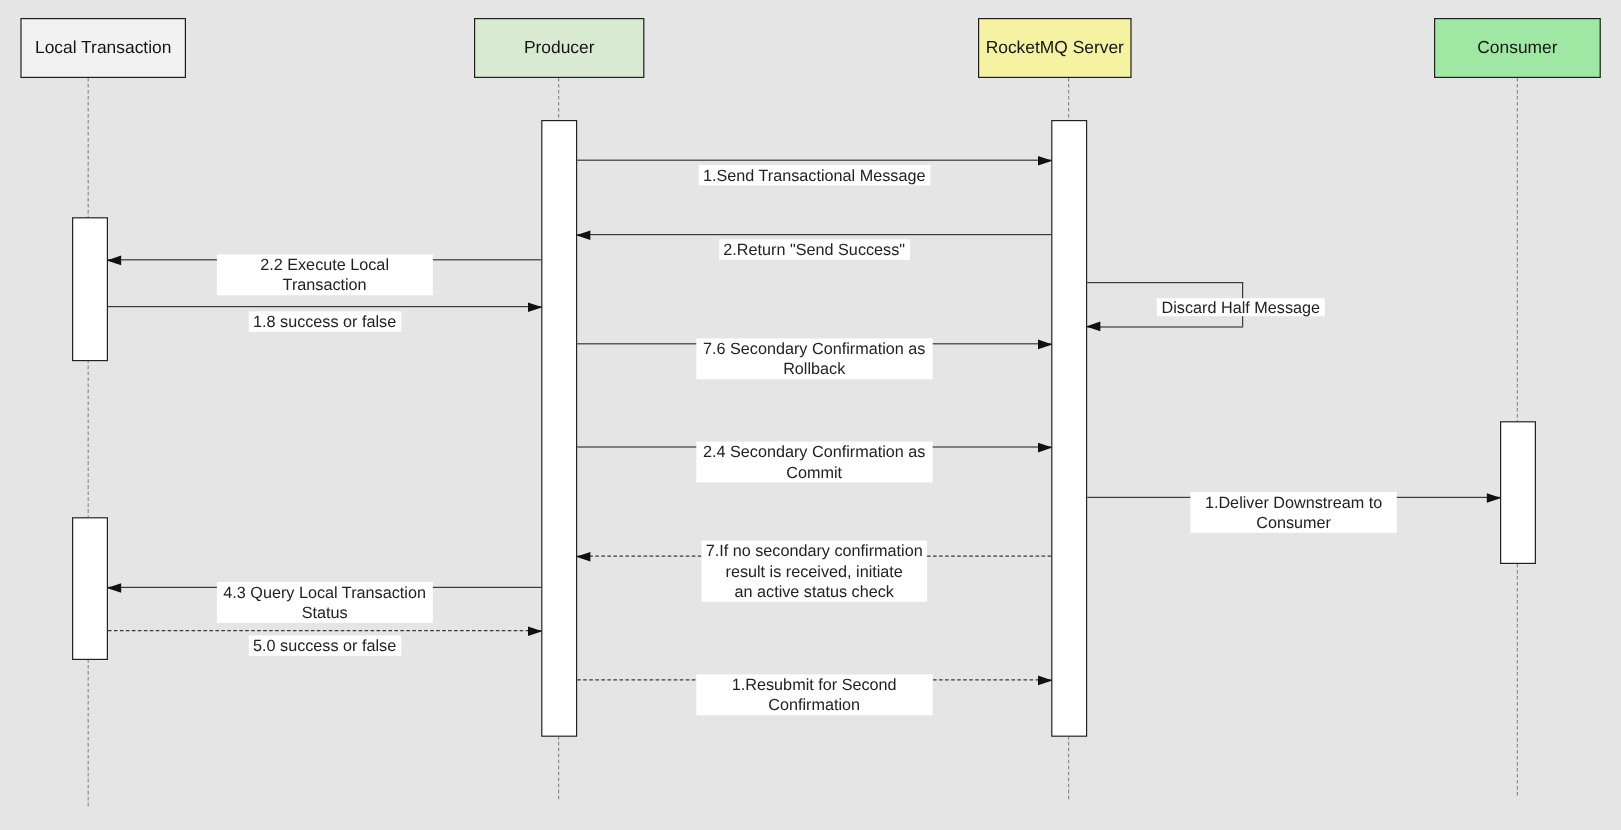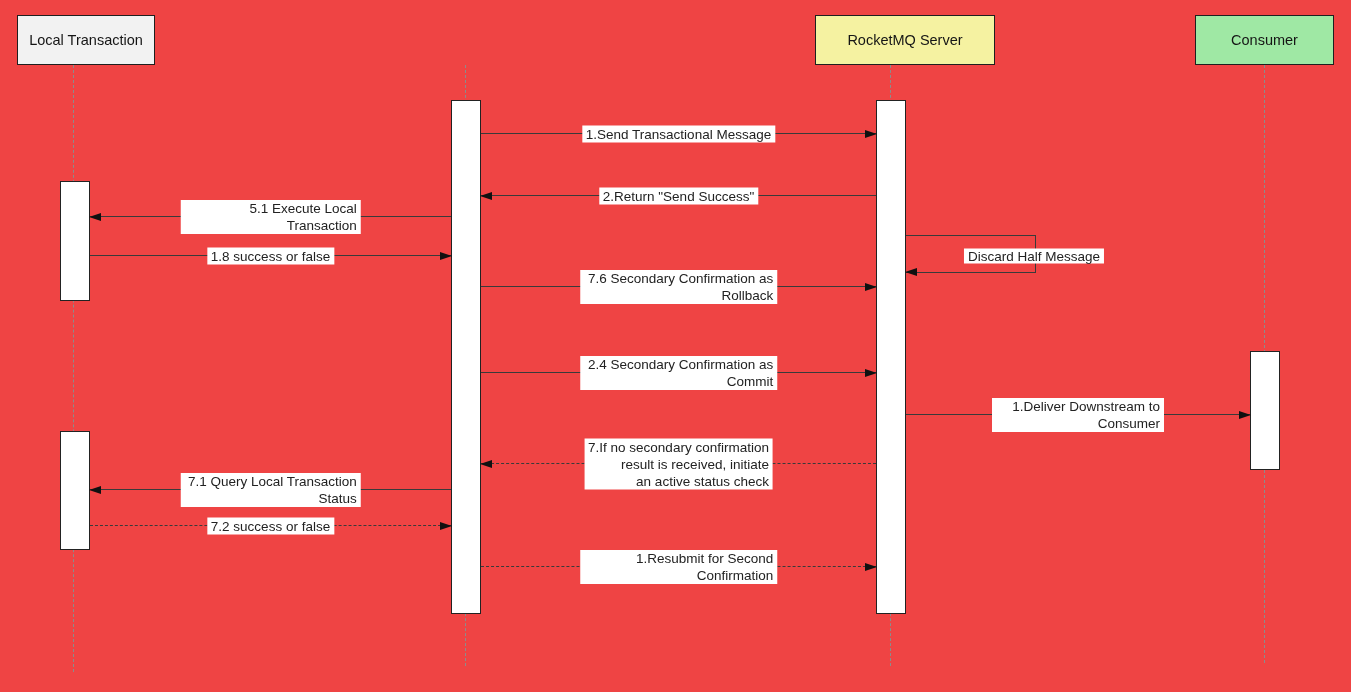--- a/index.html
+++ b/index.html
@@ -1,32 +1,32 @@
 <!DOCTYPE html>
 <html><head>
 <meta charset="utf-8">
 <style>
   html,body { margin:0; padding:0; background:#ffffff; }
   #canvas {
     position:relative;
     width:1351px; height:692px;
-    background:#ef4444;
+    background:#e5e5e5;
     font-family:"Liberation Sans","DejaVu Sans",sans-serif;
     overflow:hidden;
   }
   
   .actor {
     position:absolute; top:15px; height:50px;
     border:1.4px solid #1f1f1f; box-sizing:border-box;
     display:flex; align-items:center; justify-content:center;
     font-size:14.5px; color:#151515; z-index:2;
   }
   .actor-lt       { left:17px;   width:138px; }
   .actor-producer { left:395px;  width:142px; }
-  .actor-server   { left:815px;  width:180px; }
+  .actor-server   { left:815px;  width:128px; }
   .actor-consumer { left:1195px; width:139px; }
 
   
   .lifeline {
     position:absolute; width:0; top:65px;
     border-left:1.7px dashed #8c8c8c; z-index:1;
   }
   .ll-lt       { left:73px;   height:607px; }
   .ll-producer { left:465px;  height:601px; }
   .ll-server   { left:890px;  height:601px; }
@@ -50,24 +50,24 @@
     border-top:1.5px solid #3a3a3a;
   }
   .msg.dashed .mline { border-top-style:dashed; }
   .arr {
     position:absolute; width:0; height:0; top:-4.5px;
     border-top:4.5px solid transparent; border-bottom:4.5px solid transparent;
   }
   .arr.right { right:-1px; border-left:12px solid #101010; }
   .arr.left  { left:-1px;  border-right:12px solid #101010; }
   .mlabel {
-    position:absolute; left:50%; top:0;
+    position:absolute; left:50%; top:12px;
     transform:translate(-50%,-50%);
     background:#ffffff; padding:0 4px;
-    white-space:pre-line; text-align:right; line-height:17px;
+    white-space:pre-line; text-align:center; line-height:17px;
   }
   .m1  { left:481px; top:134px; width:395px; }
   .m2  { left:481px; top:196px; width:395px; }
   .m31 { left:90px;  top:217px; width:361px; }
   .m32 { left:90px;  top:256px; width:361px; }
   .m41 { left:481px; top:287px; width:395px; }
   .m42 { left:481px; top:373px; width:395px; }
   .m5  { left:906px; top:415px; width:344px; }
   .m6  { left:481px; top:464px; width:395px; }
   .m71 { left:90px;  top:490px; width:361px; }
@@ -91,20 +91,23 @@
 <div id="canvas">
 
   <div class="lifeline ll-lt"></div>
   <div class="lifeline ll-producer"></div>
   <div class="lifeline ll-server"></div>
   <div class="lifeline ll-consumer"></div>
 
   <div class="actor actor-lt" style="background-color: rgb(242, 242, 242);">
     <span>Local Transaction</span>
   </div>
+  <div class="actor actor-producer" style="background-color: rgb(217, 234, 211);">
+    <span>Producer</span>
+  </div>
   <div class="actor actor-server" style="background-color: rgb(245, 242, 161);">
     <span>RocketMQ Server</span>
   </div>
   <div class="actor actor-consumer" style="background-color: rgb(159, 232, 164);">
     <span>Consumer</span>
   </div>
 
   <div class="activation act-producer"></div>
   <div class="activation act-server"></div>
   <div class="activation act-lt-1"></div>
@@ -119,21 +122,21 @@
 
   <div class="msg m2">
     <div class="mline"></div>
     <div class="arr left"></div>
     <span class="mlabel">2.Return "Send Success"</span>
   </div>
 
   <div class="msg m31">
     <div class="mline"></div>
     <div class="arr left"></div>
-    <span class="mlabel">5.1 Execute Local Transaction</span>
+    <span class="mlabel">2.2 Execute Local Transaction</span>
   </div>
 
   <div class="msg m32">
     <div class="mline"></div>
     <div class="arr right"></div>
     <span class="mlabel">1.8 success or false</span>
   </div>
 
   <div class="selfloop">
     <div class="sl-top"></div>
@@ -165,27 +168,27 @@
     <div class="mline"></div>
     <div class="arr left"></div>
     <span class="mlabel">7.If no secondary confirmation
 result is received, initiate
 an active status check</span>
   </div>
 
   <div class="msg m71">
     <div class="mline"></div>
     <div class="arr left"></div>
-    <span class="mlabel">7.1 Query Local Transaction Status</span>
+    <span class="mlabel">4.3 Query Local Transaction Status</span>
   </div>
 
   <div class="msg m72 dashed">
     <div class="mline"></div>
     <div class="arr right"></div>
-    <span class="mlabel">7.2 success or false</span>
+    <span class="mlabel">5.0 success or false</span>
   </div>
 
   <div class="msg m8 dashed">
     <div class="mline"></div>
     <div class="arr right"></div>
     <span class="mlabel">1.Resubmit for Second Confirmation</span>
   </div>
 
 </div>
 

